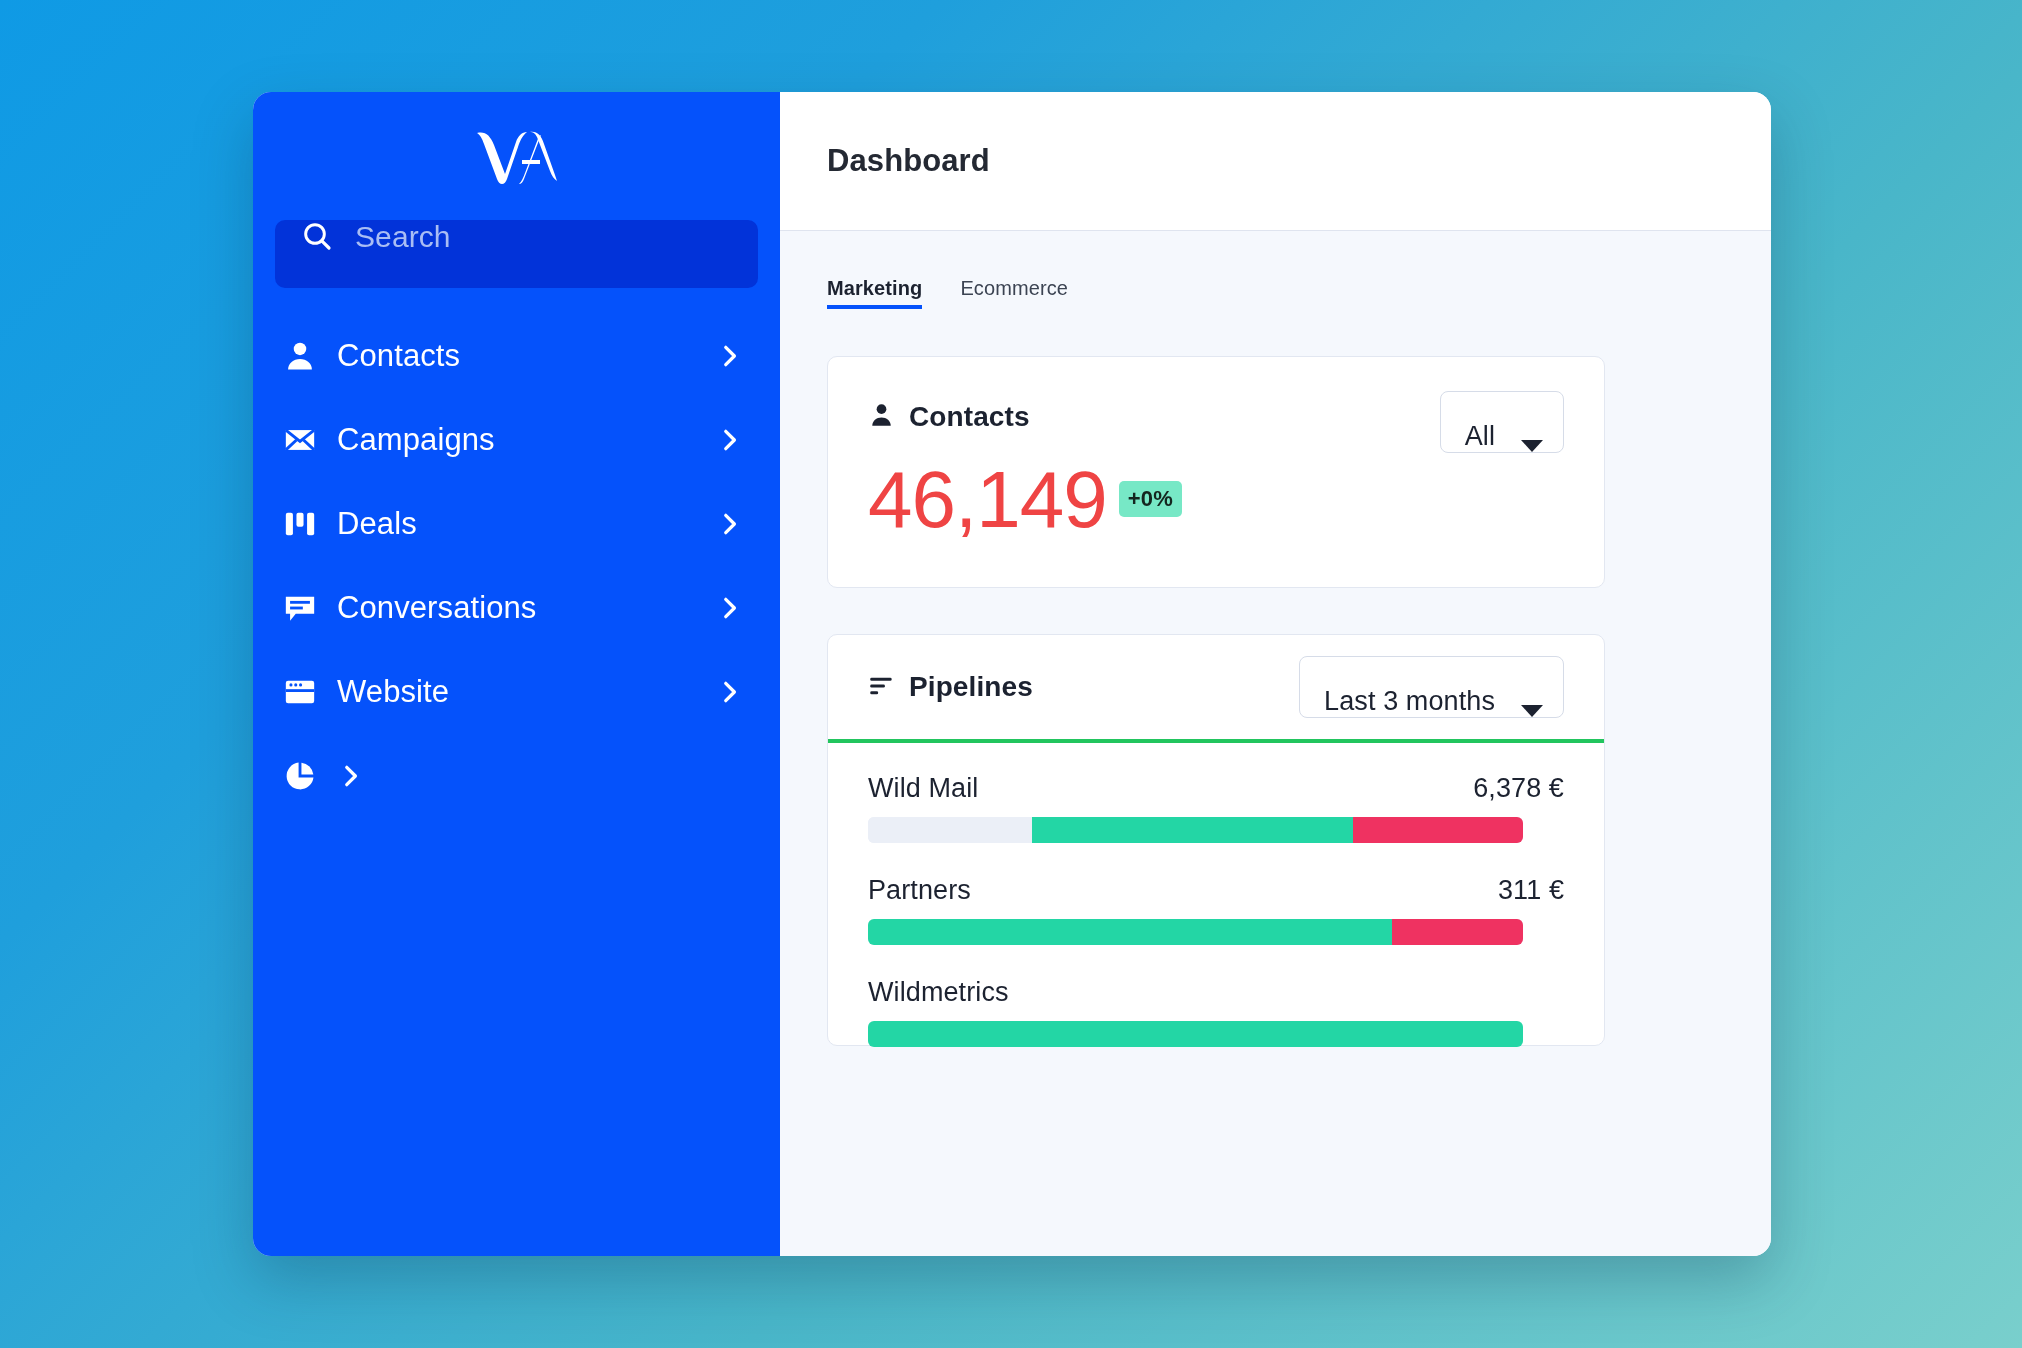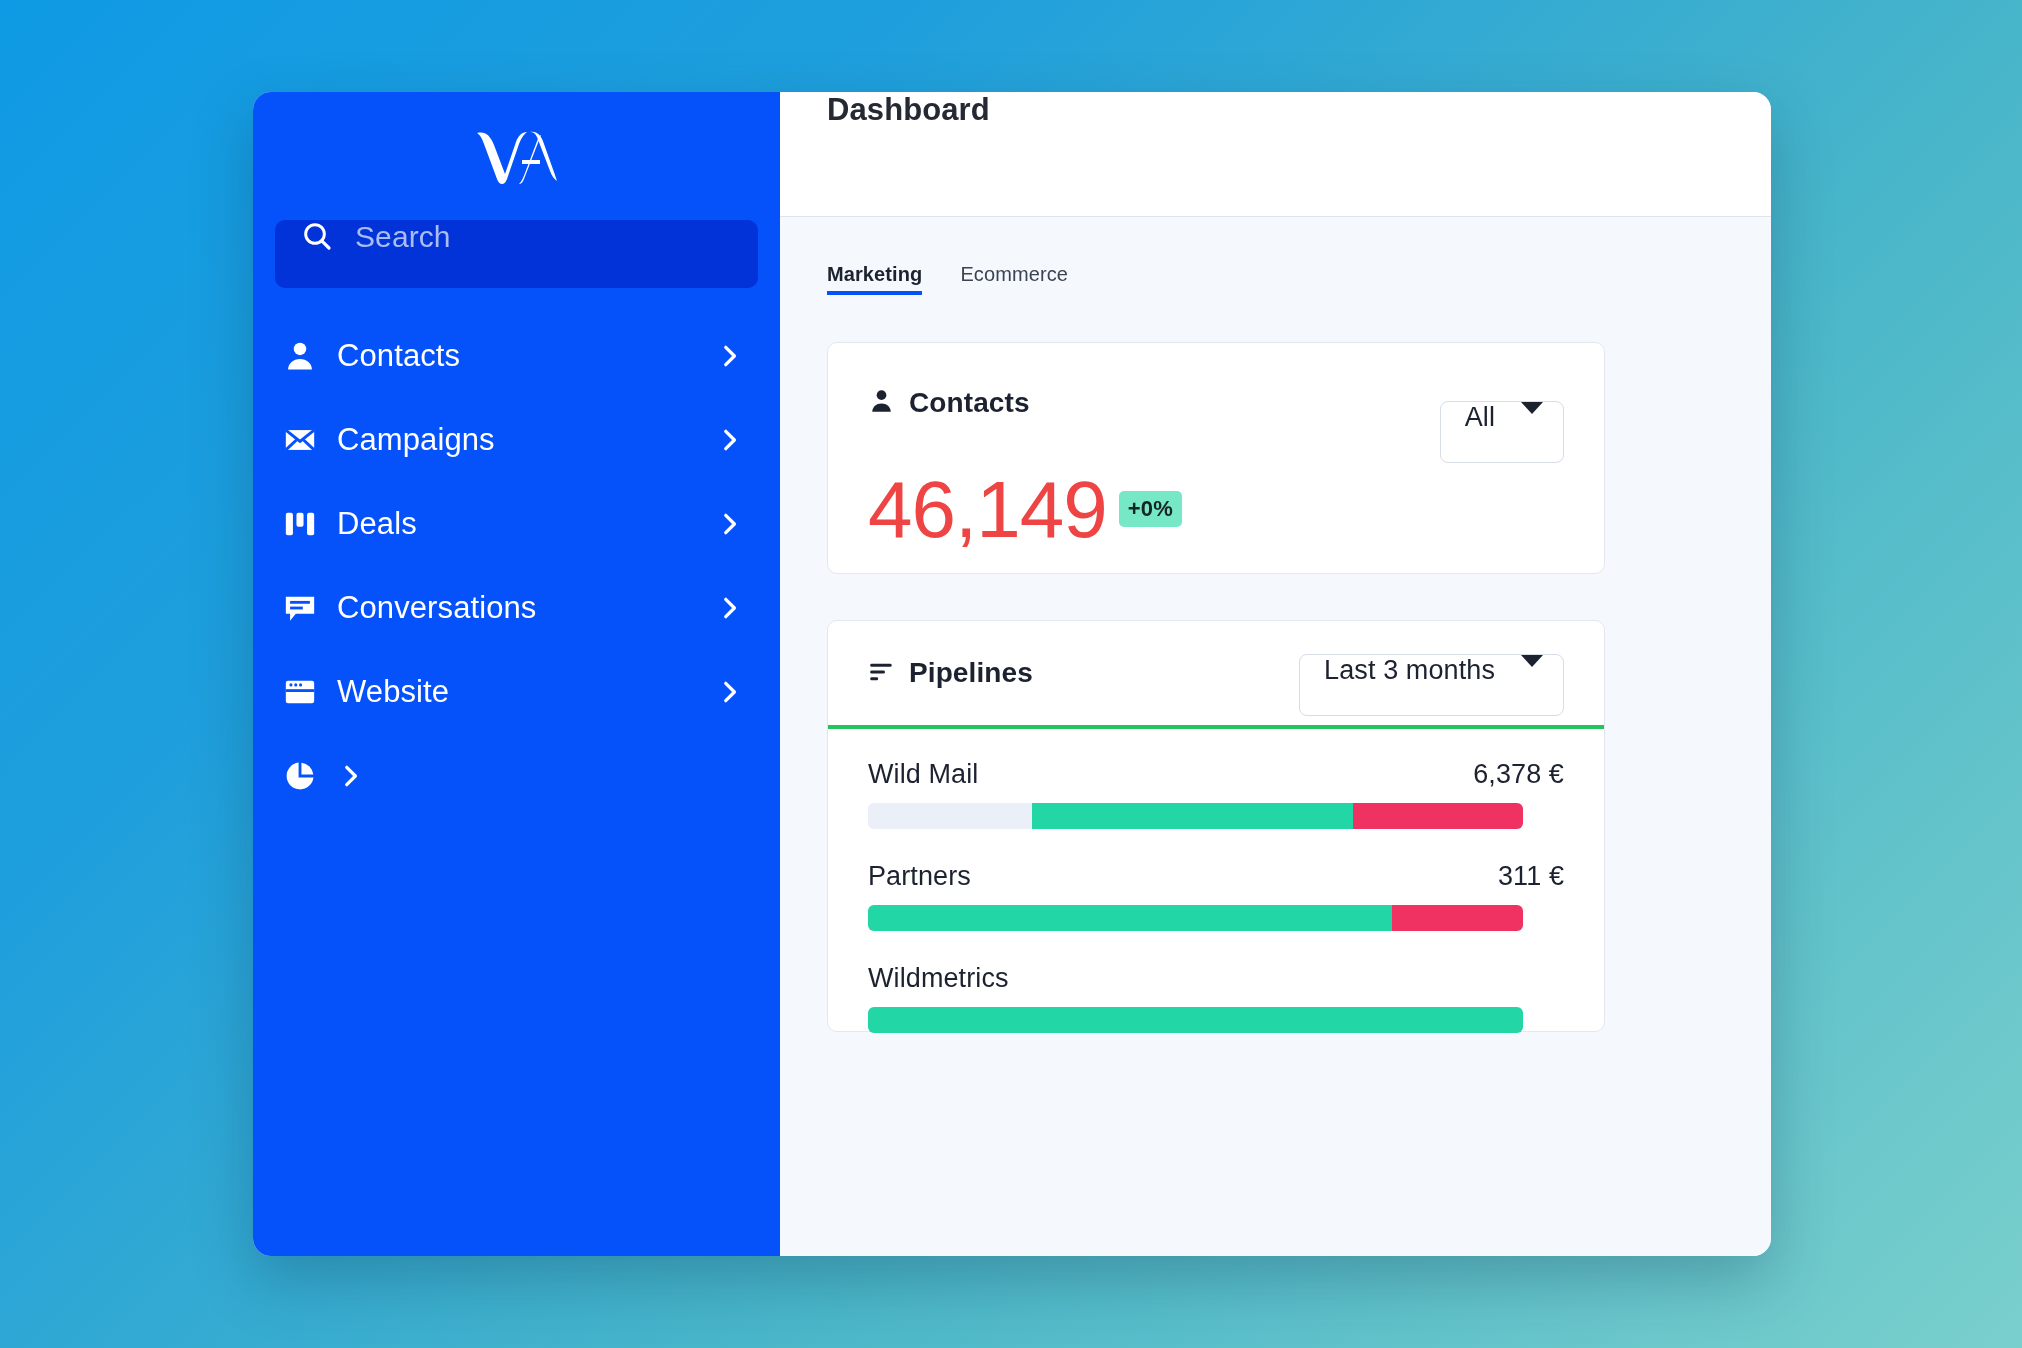--- a/index.html
+++ b/index.html
@@ -94,25 +94,25 @@
 
   
   #main {
     flex: 1;
     display: flex;
     flex-direction: column;
     min-width: 0;
   }
 
   #topbar {
-    height: 125px;
+    height: 139px;
     background: #ffffff;
     border-bottom: 1px solid #dfe4ef;
     display: flex;
-    align-items: flex-start;
+    align-items: center;
     padding: 0 47px;
   }
   #topbar .title {
     font-size: 31px;
     font-weight: bold;
     color: #242933;
     letter-spacing: 0.1px;
   }
 
   #content {
@@ -174,25 +174,24 @@
     color: #1c2230;
     letter-spacing: 0.1px;
   }
 
   .dropdown {
     border: 1px solid #d6dce8;
     border-radius: 8px;
     background: #fff;
     height: 62px;
     display: flex;
-    align-items: flex-start;
+    align-items: flex-end;
     gap: 26px;
     padding: 0 20px 0 24px;
     cursor: pointer;
-    margin-top: 24px;
   }
   .dropdown .dval {
     font-size: 27px;
     color: #1c2230;
     letter-spacing: 0.1px;
   }
   .caret {
     width: 0; height: 0;
     border-left: 11px solid transparent;
     border-right: 11px solid transparent;

